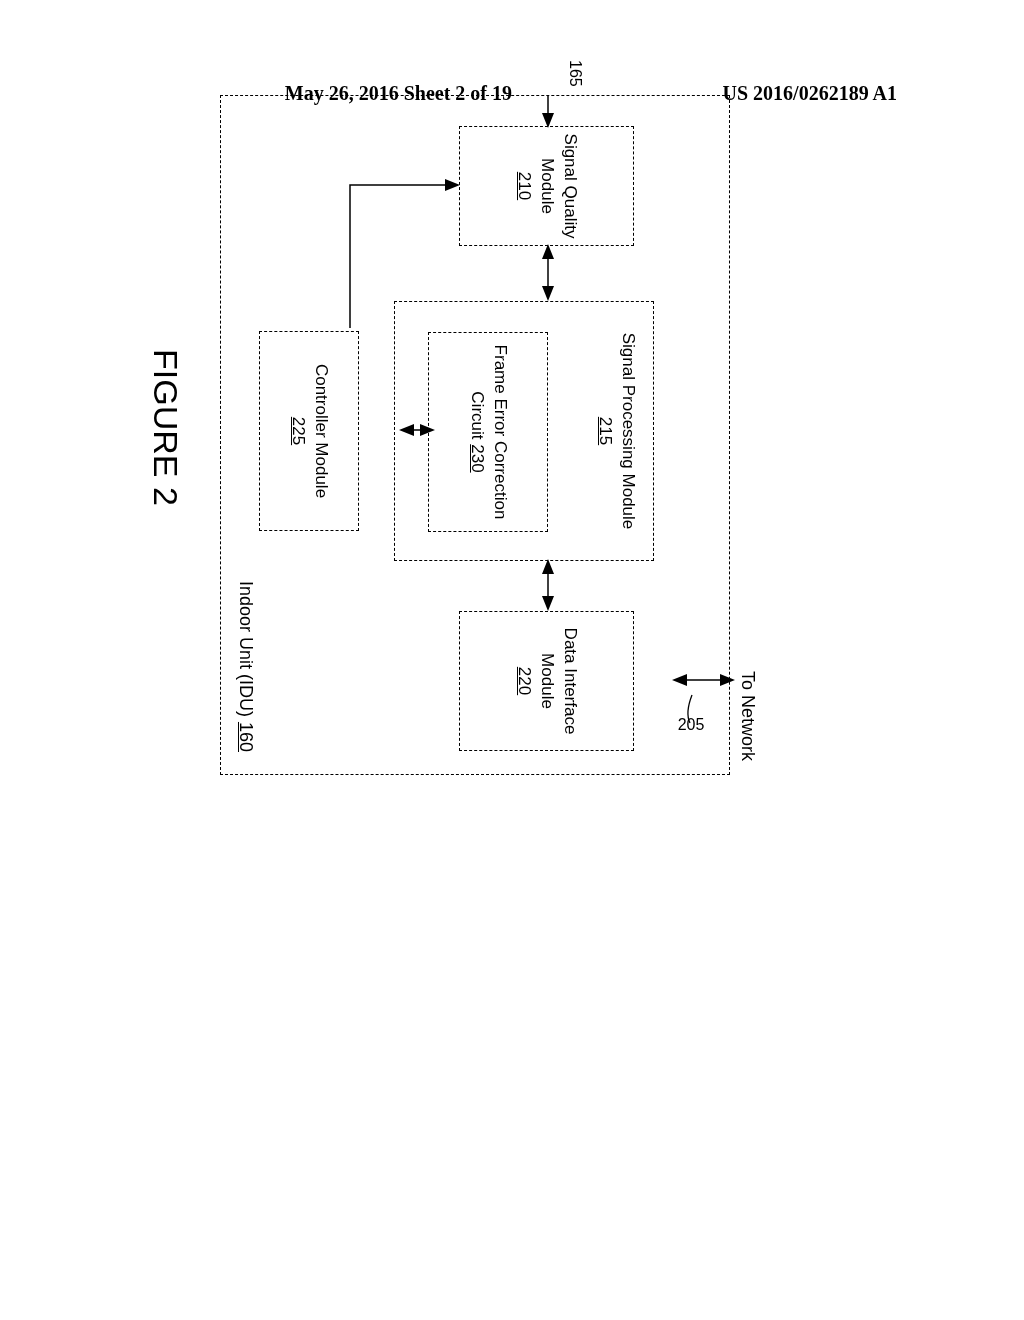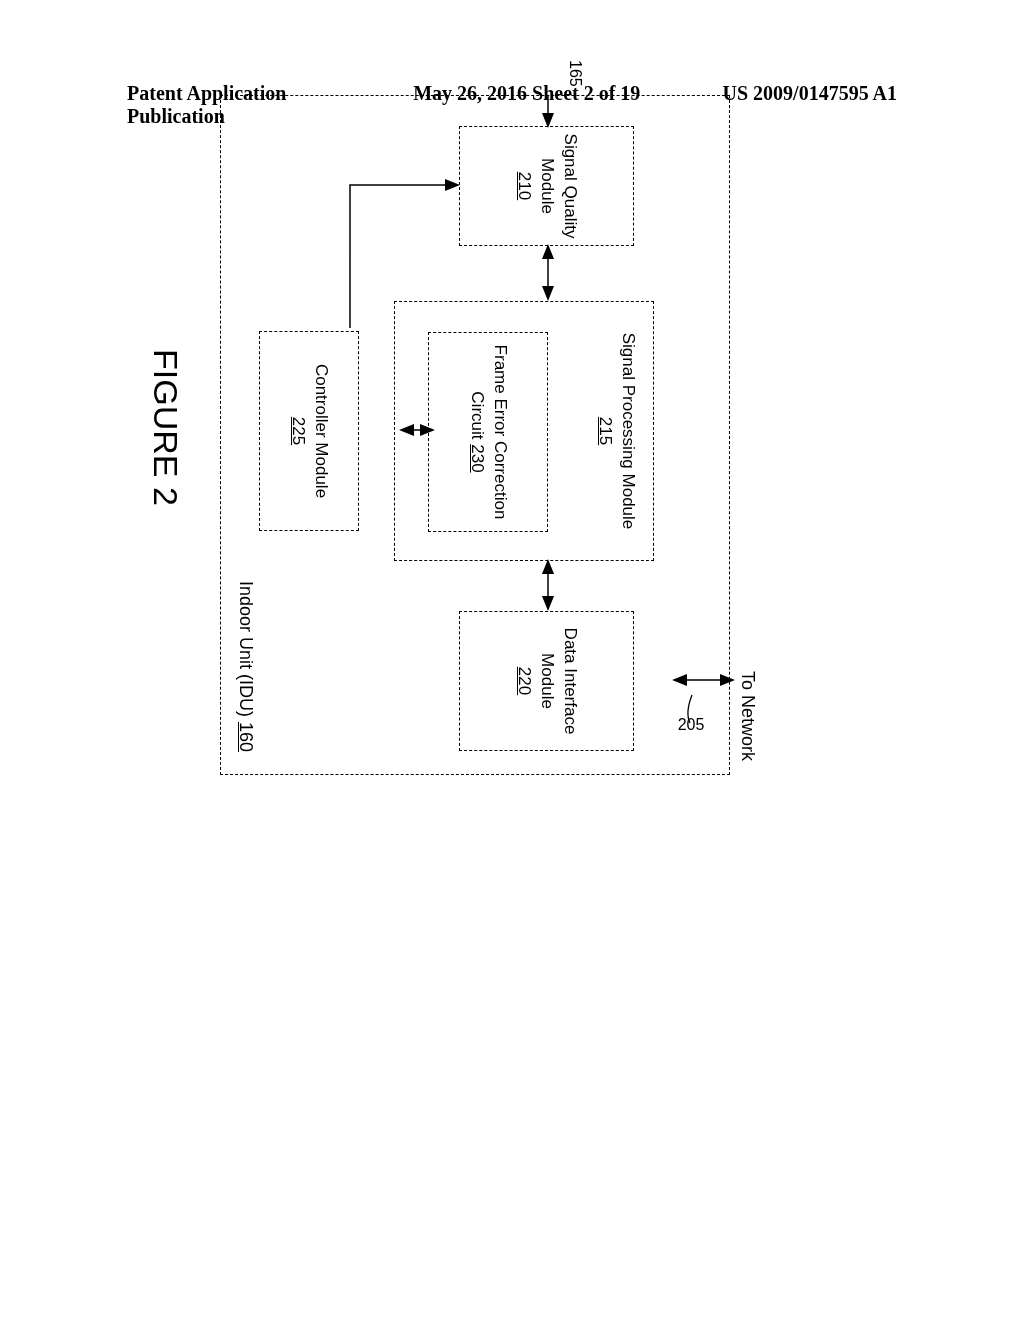--- a/index.html
+++ b/index.html
@@ -163,23 +163,22 @@
       left: 0;
       width: 730px;
       height: 640px;
       pointer-events: none;
     }
   </style>
 </head>
 <body>
 
 <div class="header">
-  <div class="header-left">Patent Application Publication</div>
   <div class="header-center">May 26, 2016  Sheet 2 of 19</div>
-  <div class="header-right">US 2009/0147595 A1</div>
+  <div class="header-right">US 2016/0262189 A1</div>
 </div>
 
 <div class="diagram-area">
   <div class="diagram-area-inner">
 
     <div class="network-label">To Network</div>
 
     <div class="outer-box">
 
       <div class="module-box sq-module">

